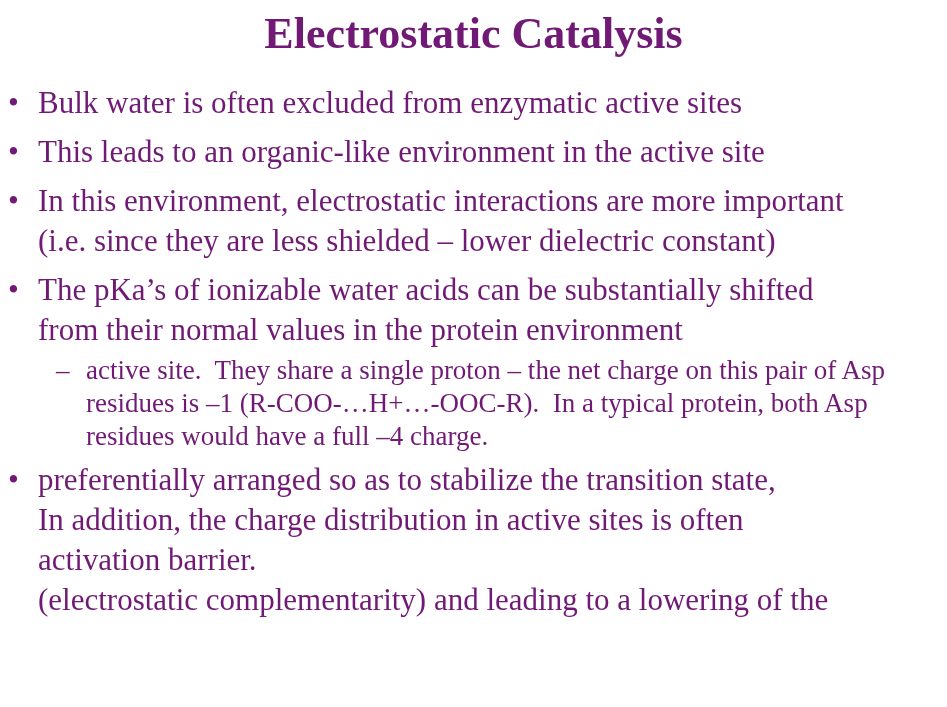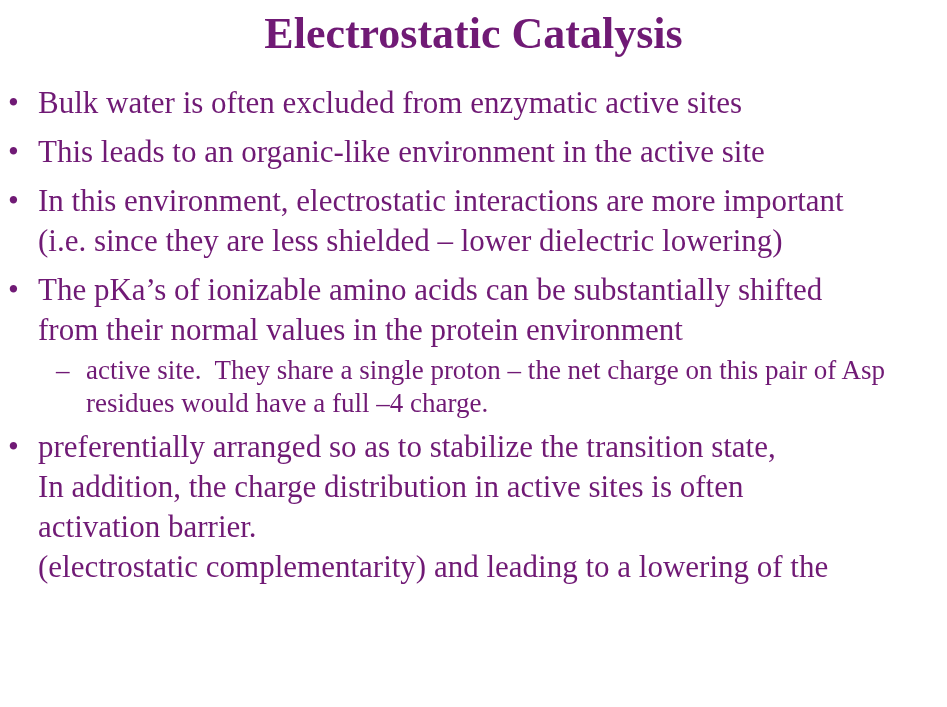--- a/index.html
+++ b/index.html
@@ -72,36 +72,37 @@
       <span class="marker">•</span>
       <div class="lines">
         <div class="line">This leads to an organic-like environment in the active site</div>
       </div>
     </div>
 
     <div class="bullet b1">
       <span class="marker">•</span>
       <div class="lines">
         <div class="line">In this environment, electrostatic interactions are more important</div>
-        <div class="line">(i.e. since they are less shielded – lower dielectric lowering)</div>
+        <div class="line">(i.e. since they are less shielded – lower dielectric constant)</div>
       </div>
     </div>
 
     <div class="bullet b1">
       <span class="marker">•</span>
       <div class="lines">
-        <div class="line">The pKa’s of ionizable amino acids can be substantially shifted</div>
+        <div class="line">The pKa’s of ionizable water acids can be substantially shifted</div>
         <div class="line">from their normal values in the protein environment</div>
       </div>
     </div>
 
     <div class="bullet b2">
       <span class="marker">–</span>
       <div class="lines">
         <div class="line">active site.  They share a single proton – the net charge on this pair of Asp</div>
+        <div class="line">residues is –1 (R-COO-…H+…-OOC-R).  In a typical protein, both Asp</div>
         <div class="line">residues would have a full –4 charge.</div>
       </div>
     </div>
 
     <div class="bullet b1">
       <span class="marker">•</span>
       <div class="lines">
         <div class="line">preferentially arranged so as to stabilize the transition state,</div>
         <div class="line">In addition, the charge distribution in active sites is often</div>
         <div class="line">activation barrier.</div>

